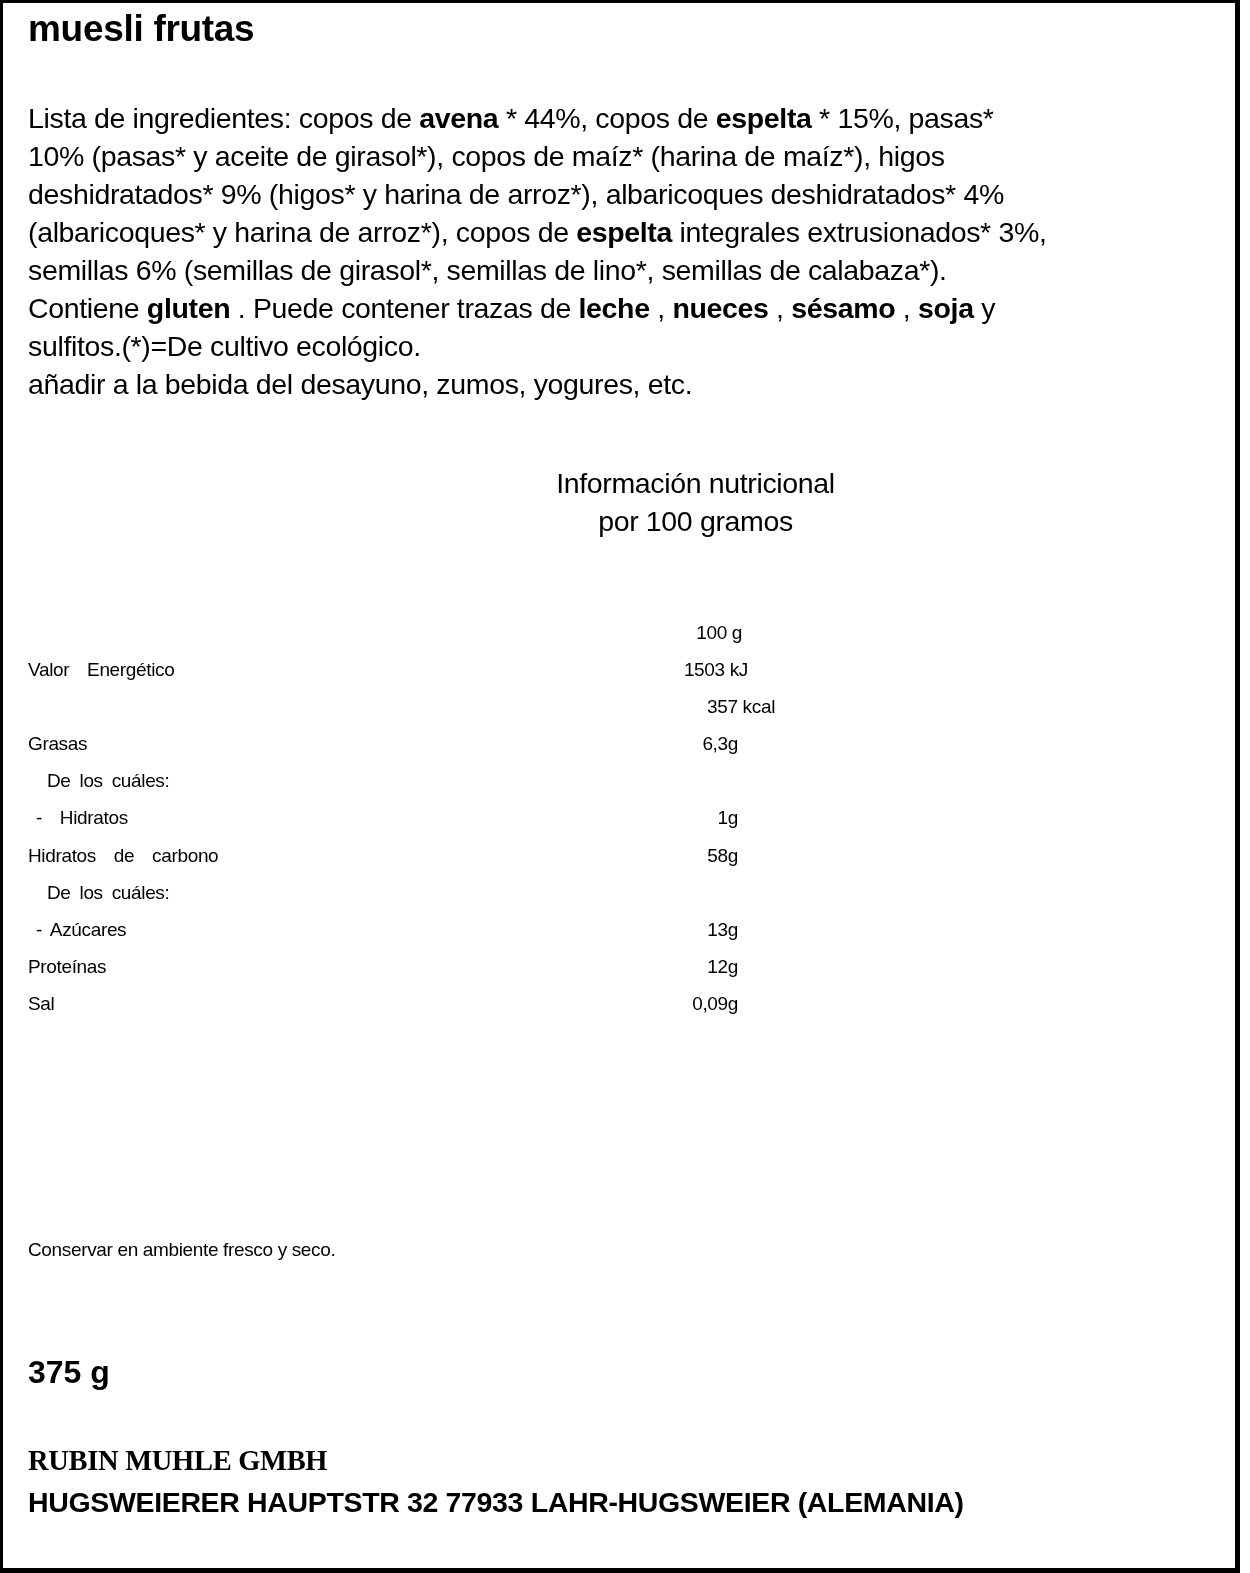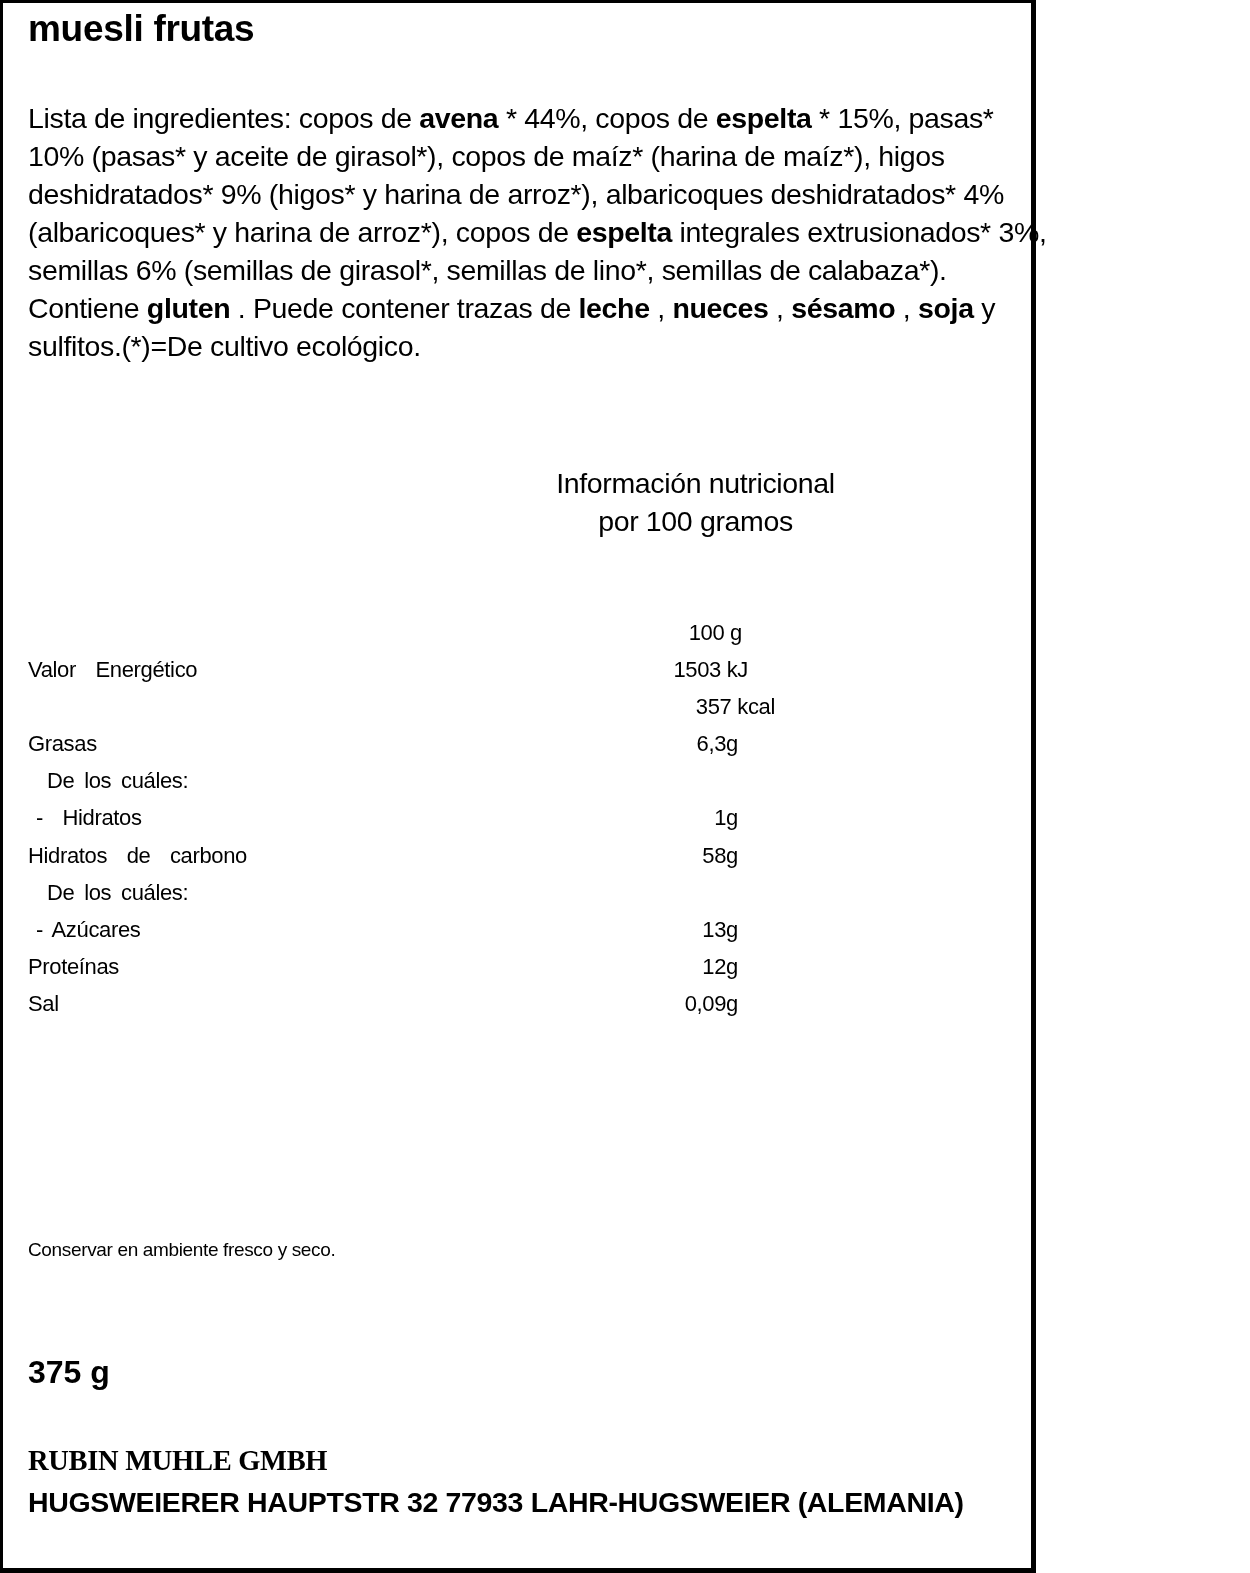--- a/index.html
+++ b/index.html
@@ -12,21 +12,21 @@
       height: 1573px;
       position: relative;
       overflow: hidden;
       font-family: "Liberation Sans", sans-serif;
       color: #000000;
     }
     .frame {
       position: absolute;
       left: 0;
       top: 0;
-      width: 1036px;
+      width: 1240px;
       height: 1573px;
       box-sizing: border-box;
       border-top: 3px solid #000;
       border-left: 3px solid #000;
       border-right: 5px solid #000;
       border-bottom: 5px solid #000;
       background: #fff;
     }
     .abs { position: absolute; white-space: nowrap; }
     .title {
@@ -64,21 +64,21 @@
       text-align: center;
       font-size: 28.5px;
       line-height: 38px;
       letter-spacing: -0.35px;
     }
     .nutri-table {
       position: absolute;
       left: 25px;
       top: 611px;
       width: 800px;
-      font-size: 22px;
+      font-size: 19px;
       letter-spacing: -0.35px;
     }
     .nrow {
       position: relative;
       height: 37.1px;
       line-height: 37px;
     }
     .nrow .label {
       position: absolute;
       left: 0;
@@ -140,20 +140,21 @@
   <div class="ingredients" id="ingredients">
       <span class="line"><span>Lista de ingredientes: copos de </span><b>avena</b><span> * 44%, copos de </span><b>espelta</b><span> * 15%, pasas*</span></span>
       <span class="line"><span>10% (pasas* y aceite de girasol*), copos de maíz* (harina de maíz*), higos</span></span>
       <span class="line"><span>deshidratados* 9% (higos* y harina de arroz*), albaricoques deshidratados* 4%</span></span>
       <span class="line"><span>(albaricoques* y harina de arroz*), copos de </span><b>espelta</b><span> integrales extrusionados* 3%,</span></span>
       <span class="line"><span>semillas 6% (semillas de girasol*, semillas de lino*, semillas de calabaza*).</span></span>
       <span class="line"><span>Contiene </span><b>gluten</b><span> . Puede contener trazas de </span><b>leche</b><span> , </span><b>nueces</b><span> , </span><b>sésamo</b><span> , </span><b>soja</b><span> y</span></span>
       <span class="line"><span>sulfitos.(*)=De cultivo ecológico.</span></span>
     </div>
 
+  <div class="abs usage">añadir a la bebida del desayuno, zumos, yogures, etc.</div>
 
   <div class="nutri-head">
     <div>Información nutricional</div>
     <div>por 100 gramos</div>
   </div>
 
   <div class="nutri-table" id="nutri-table">
     <div class="nrow">
       <span class="val hdr">100 g</span>
     </div>

